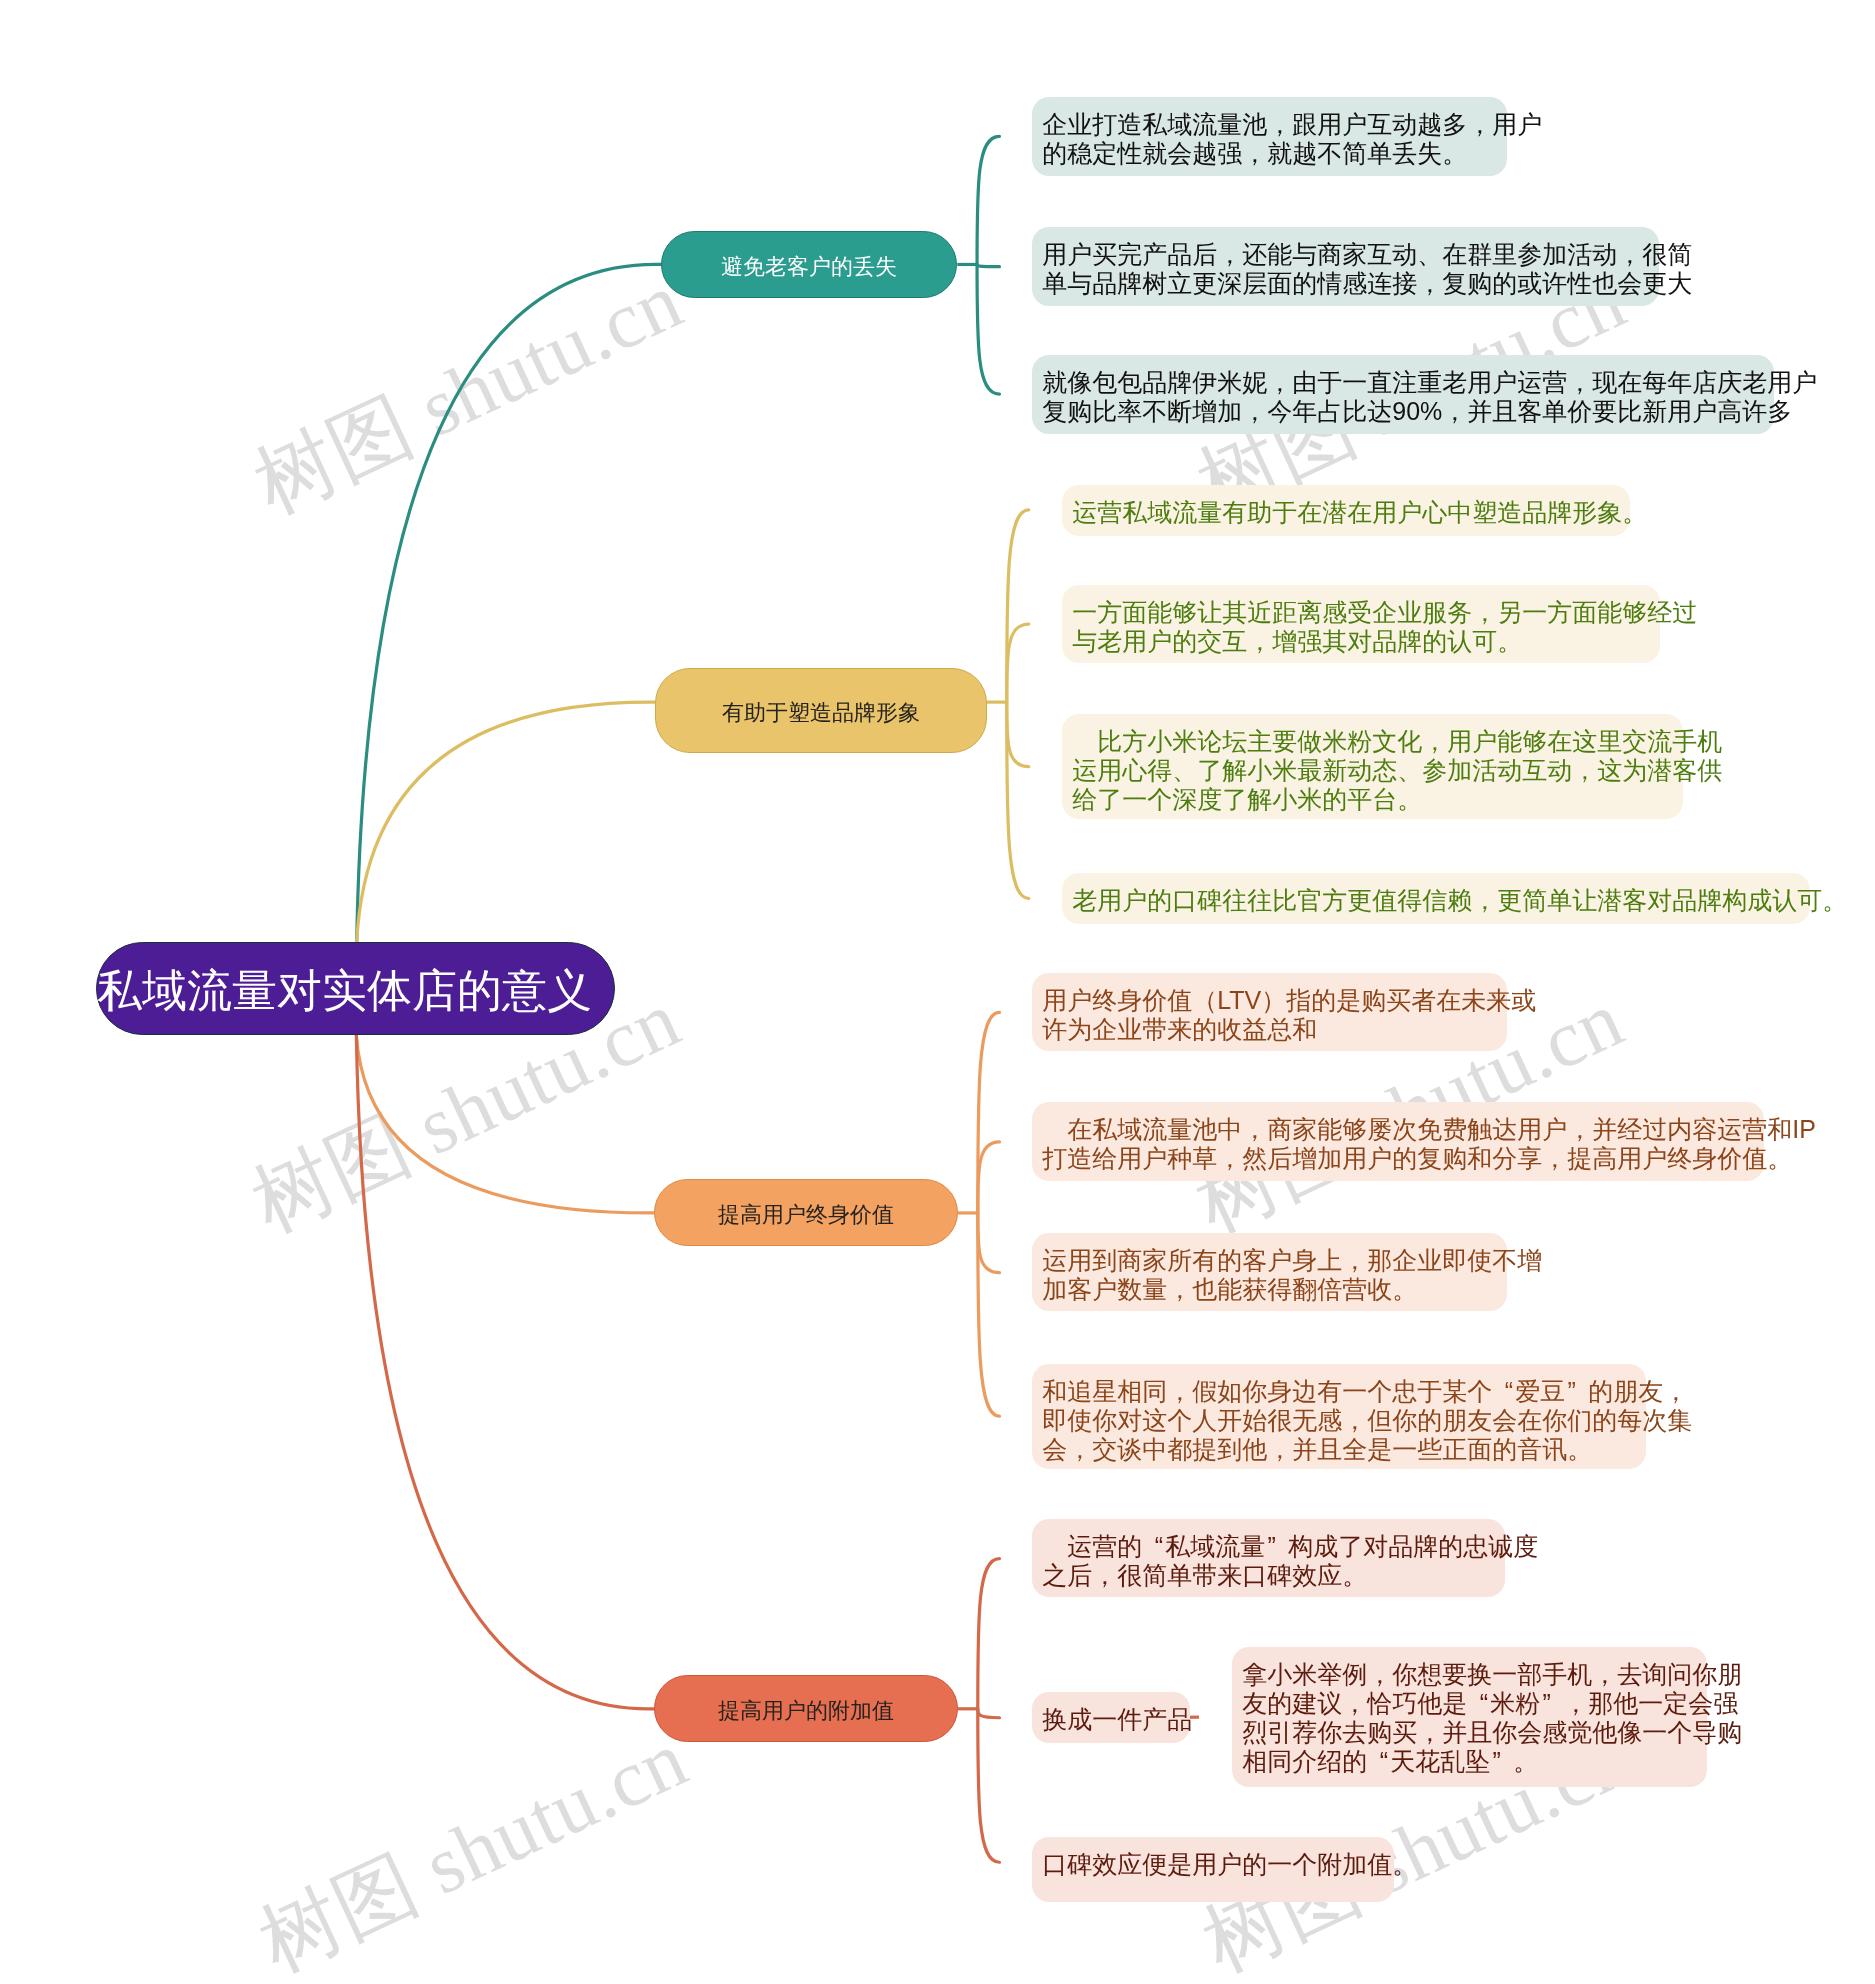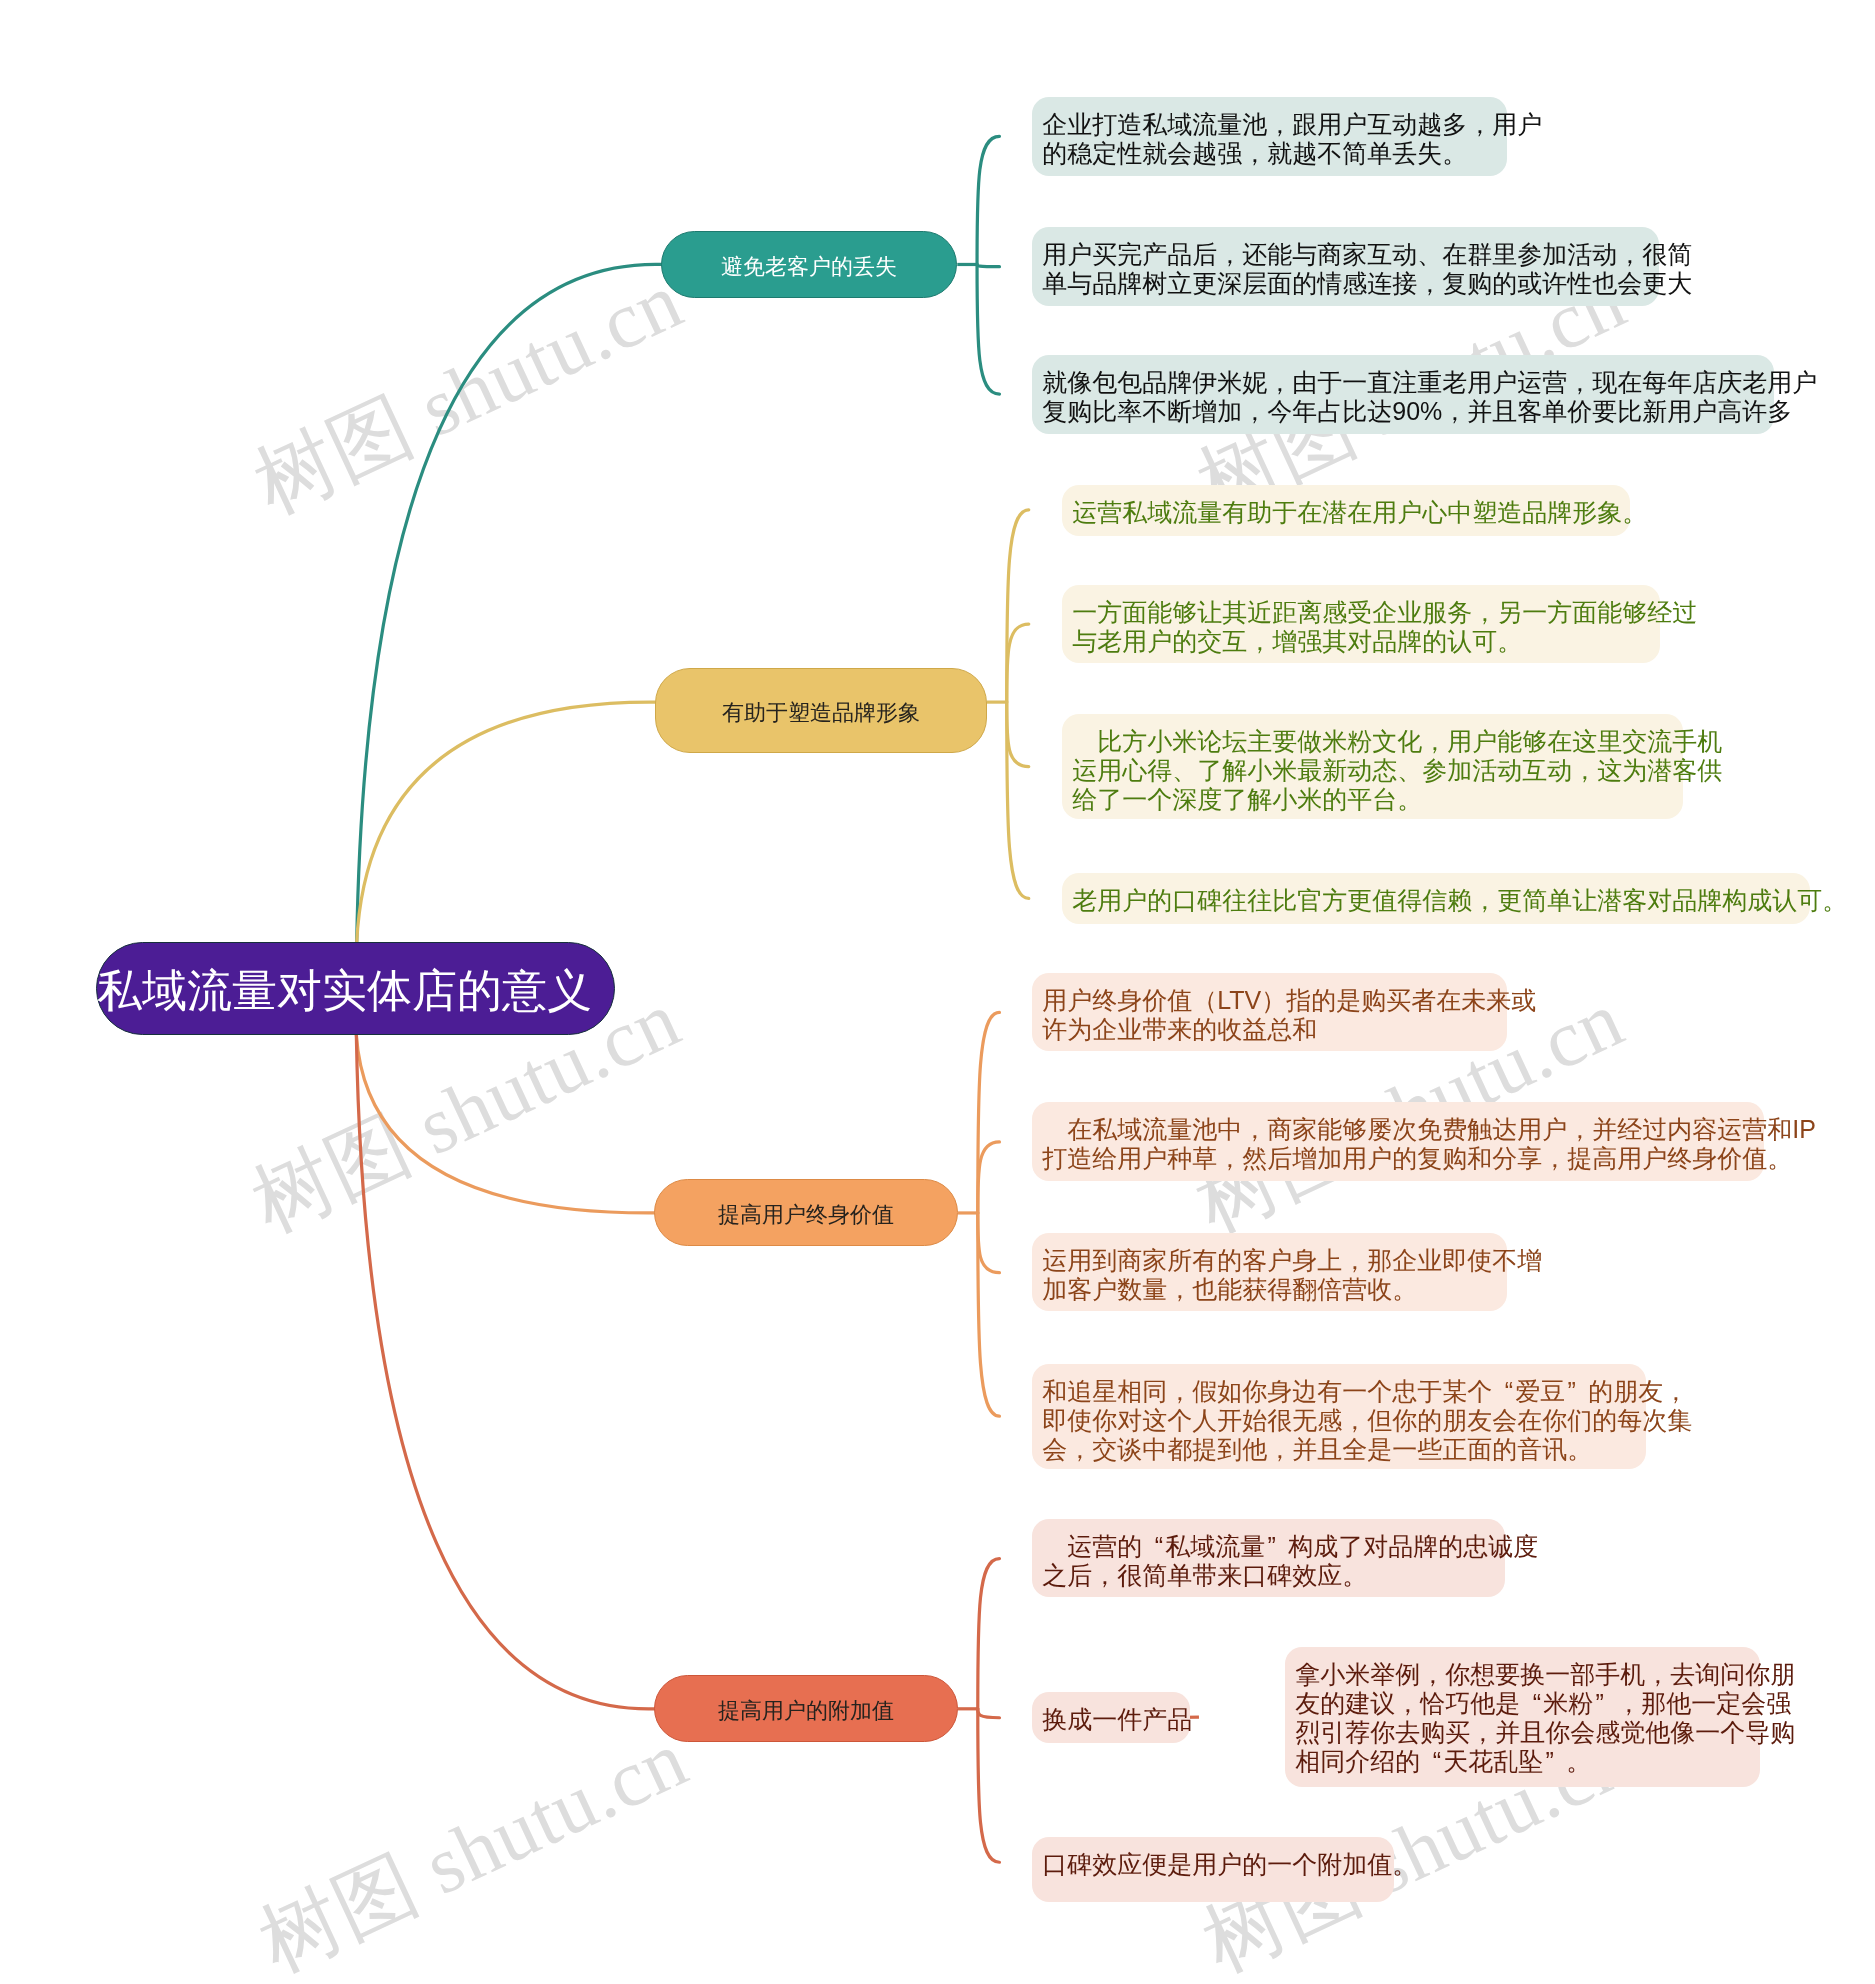--- a/index.html
+++ b/index.html
@@ -142,21 +142,21 @@
 <div class="branch-node c-red" style="left:654px;top:1675px;width:304px;height:67px;">
       <span>提高用户的附加值</span>
     </div>
 <div class="topic-box b-red" style="left:999px;top:1519px;width:473px;height:78px;">
       <span class="ln">　运营的<i class="fw fw-open">“</i>私域流量<i class="fw fw-close">”</i>构成了对品牌的忠诚度</span>
       <span class="ln">之后，很简单带来口碑效应。</span>
     </div>
 <div class="topic-box b-red" style="left:999px;top:1692px;width:158px;height:51px;">
       <span class="ln">换成一件产品</span>
     </div>
-<div class="topic-box b-red" style="left:1252px;top:1647px;width:475px;height:140px;">
+<div class="topic-box b-red" style="left:1199px;top:1647px;width:475px;height:140px;">
       <span class="ln">拿小米举例，你想要换一部手机，去询问你朋</span>
       <span class="ln">友的建议，恰巧他是<i class="fw fw-open">“</i>米粉<i class="fw fw-close">”</i>，那他一定会强</span>
       <span class="ln">烈引荐你去购买，并且你会感觉他像一个导购</span>
       <span class="ln">相同介绍的<i class="fw fw-open">“</i>天花乱坠<i class="fw fw-close">”</i>。</span>
     </div>
 <div class="topic-box b-red" style="left:999px;top:1837px;width:362px;height:65px;">
       <span class="ln">口碑效应便是用户的一个附加值。</span>
     </div>
 </div>
 

